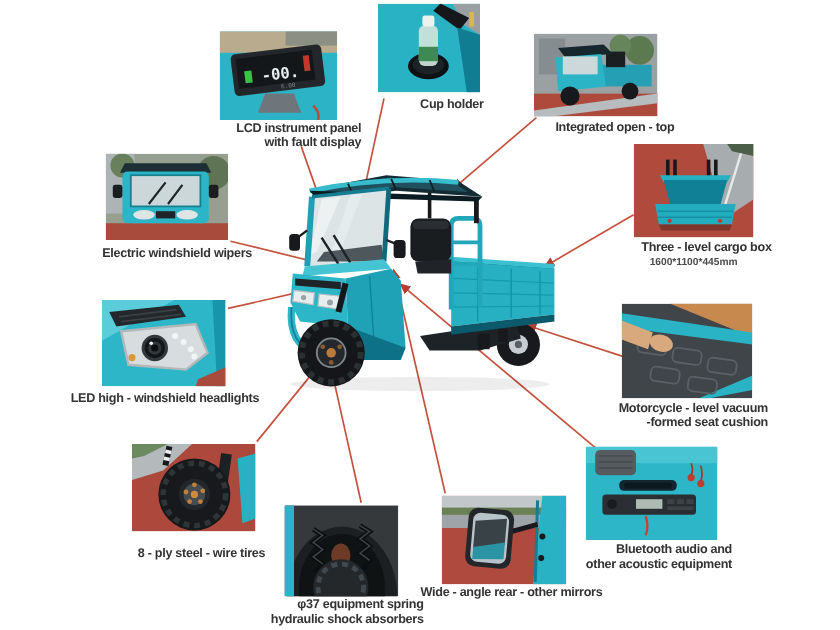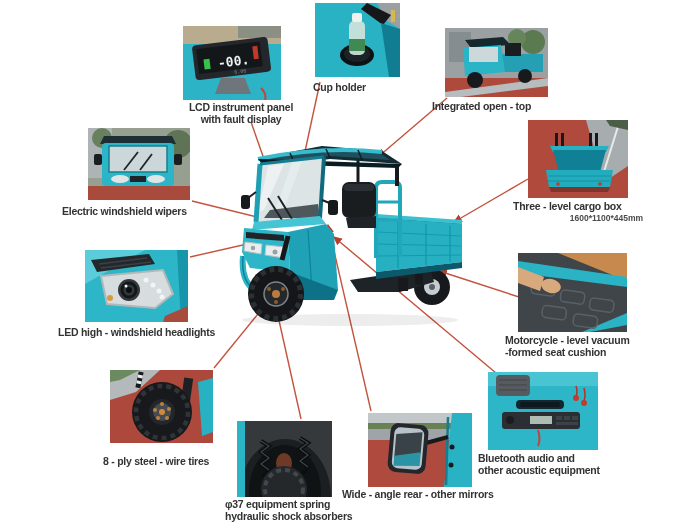--- a/index.html
+++ b/index.html
@@ -2,23 +2,23 @@
 <html><head>
 <meta charset="utf-8">
 <style>
   html,body{margin:0;padding:0;background:#ffffff;}
   #canvas{position:relative;width:700px;height:525px;background:#fff;overflow:hidden;
           font-family:"Liberation Sans","DejaVu Sans",sans-serif;}
   .abs{position:absolute;}
   .thumb{position:absolute;overflow:hidden;}
   .thumb svg{display:block;}
   .callout-label{position:absolute;font-weight:700;color:#333;font-size:10.5px;line-height:1.18;
-                 letter-spacing:-0.25px;text-align:left;white-space:pre-line;}
-  .callout-sublabel{position:absolute;font-weight:700;color:#4a4a4a;font-size:8.5px;text-align:right;}
-  .left-align{text-align:center;}
+                 letter-spacing:-0.25px;text-align:right;white-space:pre-line;}
+  .callout-sublabel{position:absolute;font-weight:700;color:#4a4a4a;font-size:8.5px;text-align:center;}
+  .left-align{text-align:right;}
   #lines-overlay{position:absolute;left:0;top:0;width:700px;height:525px;pointer-events:none;}
 </style>
 </head>
 <body>
 
 <div id="canvas">
 
   <svg id="lines-overlay">
     <defs>
       <marker id="arr" markerWidth="8" markerHeight="8" refX="5.6" refY="3" orient="auto">

